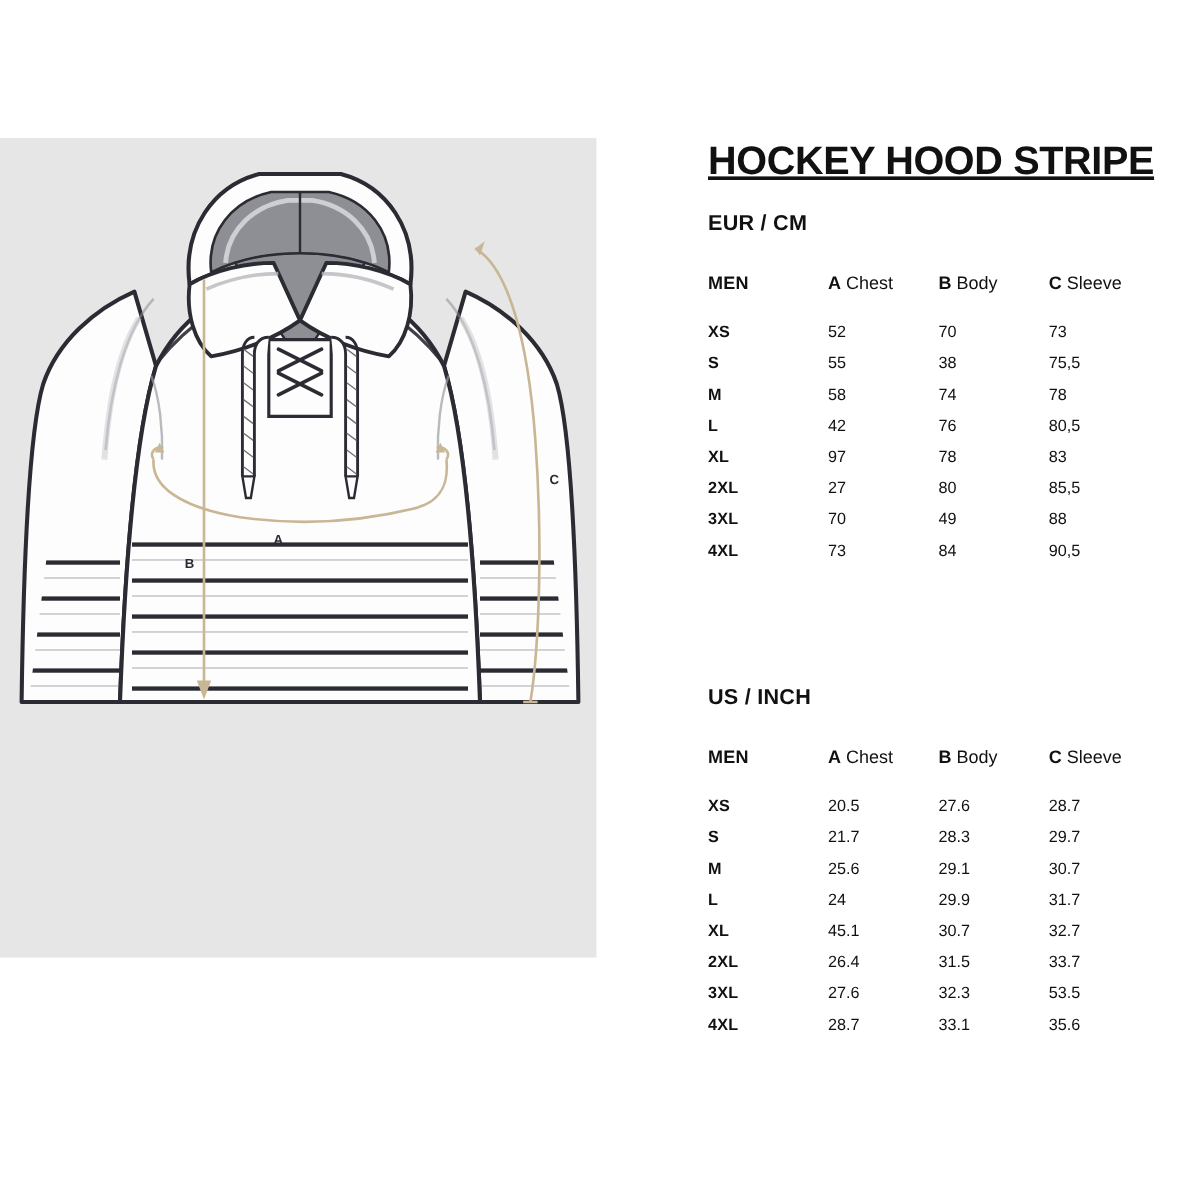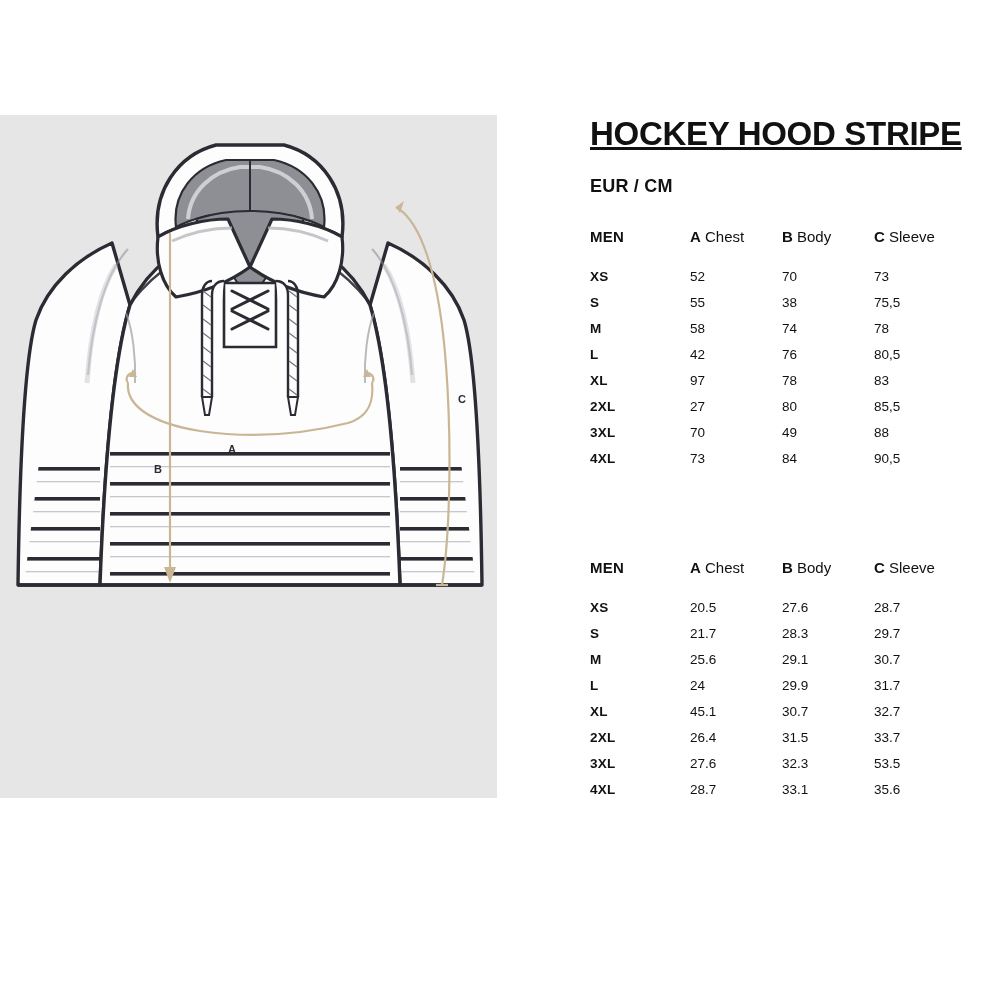--- a/index.html
+++ b/index.html
@@ -404,20 +404,21 @@
           <td class="size-cell">4XL</td>
           <td>73</td>
           <td>84</td>
           <td>90,5</td>
         </tr>
       </tbody>
     </table>
   </section>
 
   <section class="unit-block" id="us-block">
+    <h2 class="unit-heading">US / INCH</h2>
     <table class="size-table">
       <colgroup>
         <col class="c-size">
           <col class="c-chest">
           <col class="c-body">
           <col class="c-sleeve">
       </colgroup>
       <thead>
         <tr>
           <th class="size-head">MEN</th>

